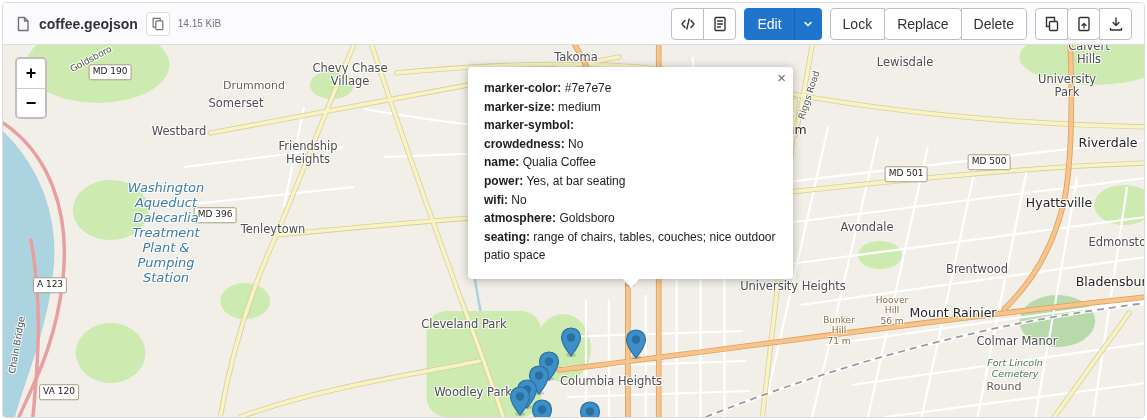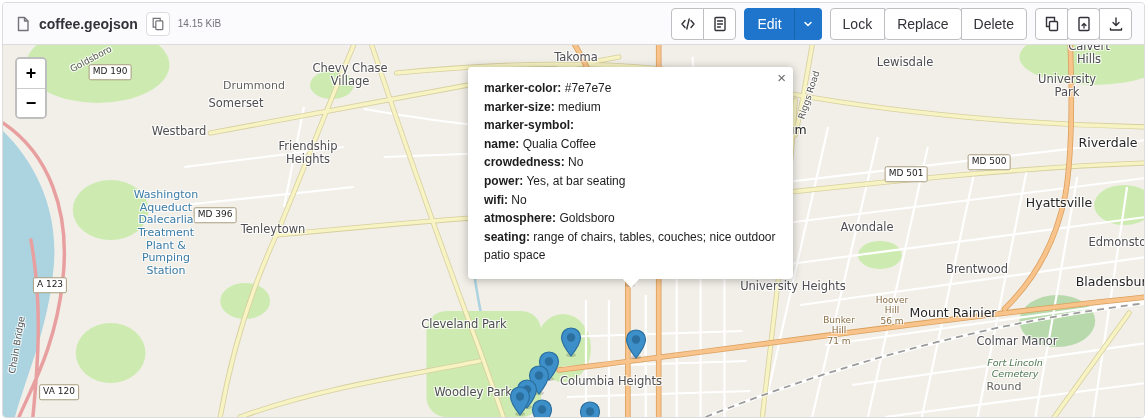--- a/index.html
+++ b/index.html
@@ -38,21 +38,21 @@
   .lbl { position:absolute; transform:translate(-50%,-50%); z-index:2;
     font-family:"DejaVu Sans",sans-serif; white-space:pre-line; text-align:center;
     line-height:1.15; pointer-events:none;
     text-shadow:-1px -1px 0 rgba(255,255,255,.85), 1px -1px 0 rgba(255,255,255,.85),
                 -1px 1px 0 rgba(255,255,255,.85), 1px 1px 0 rgba(255,255,255,.85); }
   .town { font-size:12.5px; color:#252525; }
   .suburb { font-size:11.5px; color:#4e4e52; }
   .minor { font-size:11px; color:#62625f; }
   .peak { font-size:9px; color:#8a6f47; }
   .cemetery { font-size:9.5px; font-style:italic; color:#4f7a53; }
-  .water-feature { font-size:11px; color:#3a7ca8; }
+  .water-feature { font-size:13px; font-style:italic; color:#3a7ca8; }
   .road { font-size:9px; color:#555; }
   .badge { font-size:9px; color:#222; background:#fff; border:1px solid #a89c7d;
     border-radius:2px; padding:0 3px; line-height:1.5; white-space:nowrap;
     text-shadow:none; }
 
   .zoom { position:absolute; top:12px; left:12px; width:32px; z-index:6;
     border:2px solid rgba(0,0,0,.25); border-radius:5px; overflow:hidden; background:#fff; }
   .zoom button { display:block; width:100%; height:29px; background:#fff; border:0;
     font:bold 18px "Liberation Sans",sans-serif; color:#000; cursor:pointer; }
   .zoom button + button { border-top:1px solid #ccc; }
@@ -295,22 +295,22 @@
             <path d="M11 1C5.5 1 1.5 5.2 1.5 10.5 1.5 17 11 29 11 29s9.5-12 9.5-18.5C20.5 5.2 16.5 1 11 1z" fill="#3d8fc9" stroke="#2b6f9e" stroke-width="1.2"></path>
             <circle cx="11" cy="10.5" r="4.2" fill="#2b6f9e"></circle>
           </svg></div>
       </div>
 
     <div class="popup">
       <button class="popup-close">×</button>
       <div class="pf"><b>marker-color:</b> <span>#7e7e7e</span></div>
       <div class="pf"><b>marker-size:</b> <span>medium</span></div>
       <div class="pf"><b>marker-symbol:</b> <span></span></div>
+      <div class="pf"><b>crowdedness:</b> <span>No</span></div>
       <div class="pf"><b>name:</b> <span>Qualia Coffee</span></div>
-      <div class="pf"><b>crowdedness:</b> <span>No</span></div>
       <div class="pf"><b>power:</b> <span>Yes, at bar seating</span></div>
       <div class="pf"><b>wifi:</b> <span>No</span></div>
       <div class="pf"><b>atmosphere:</b> <span>Goldsboro</span></div>
       <div class="pf"><b>seating:</b> <span>range of chairs, tables, couches; nice outdoor patio space</span></div>
       <div class="popup-tip"></div>
     </div>
 
     <div class="zoom">
       <button>+</button>
       <button>−</button>

